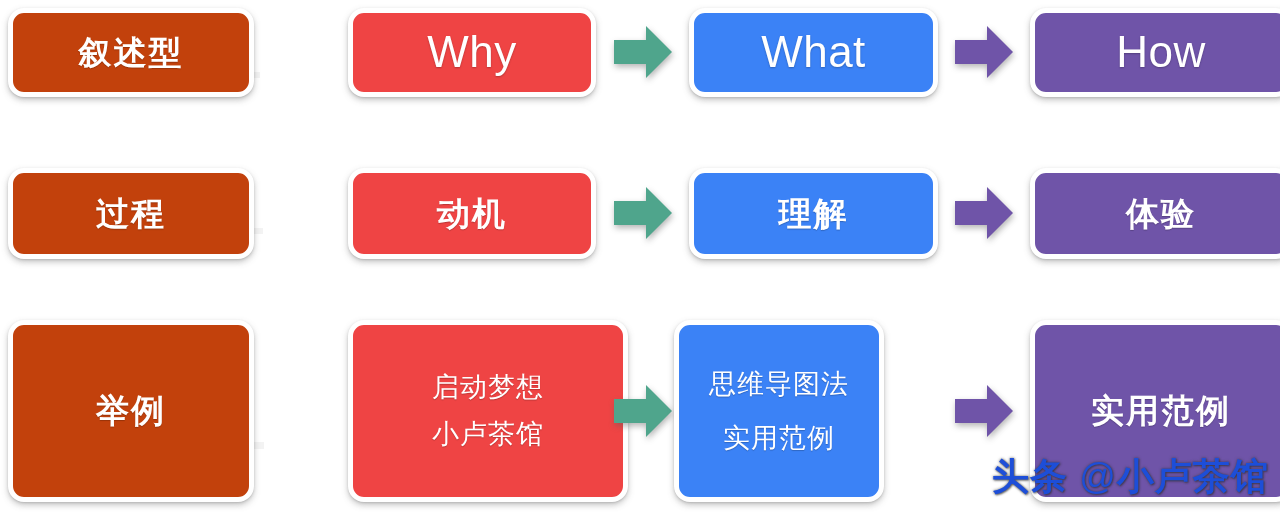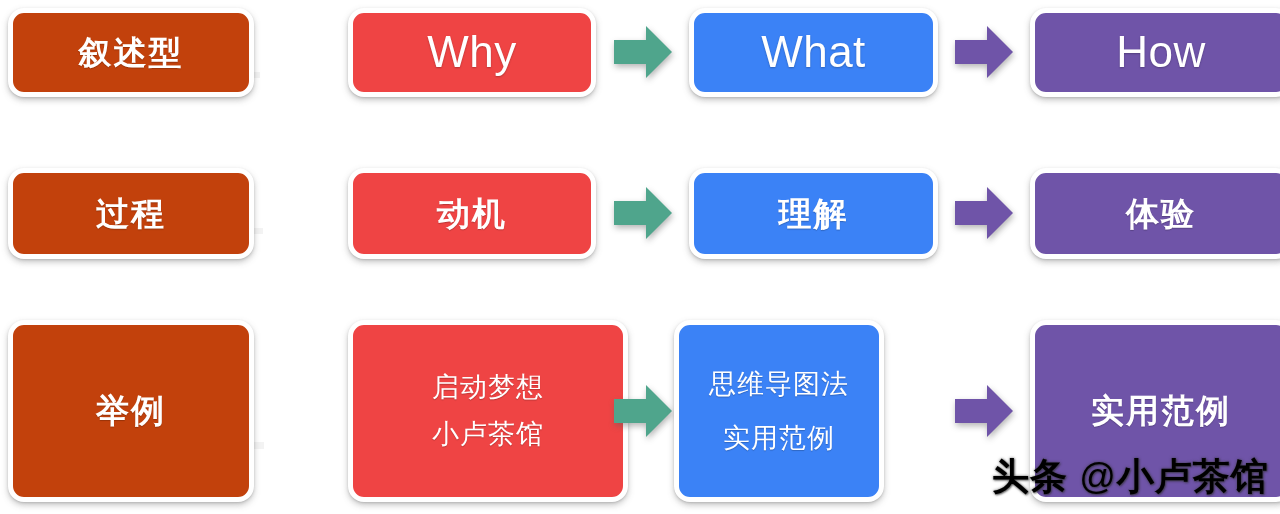--- a/index.html
+++ b/index.html
@@ -84,21 +84,21 @@
   }
   .arrow svg { display: block; width: 100%; height: 100%; }
 
   
   #watermark {
     position: absolute;
     left: 992px;
     top: 452px;
     font-size: 37px;
     font-weight: 700;
-    color: #000000;
+    color: #1d4ed8;
     letter-spacing: 1px;
     white-space: nowrap;
     text-shadow: 0 0 3px rgba(60, 60, 60, 0.75),
                  1px 1px 2px rgba(40, 40, 40, 0.6);
     pointer-events: none;
   }
   #watermark .at {
     font-weight: 400;
     font-size: 36px;
   }

